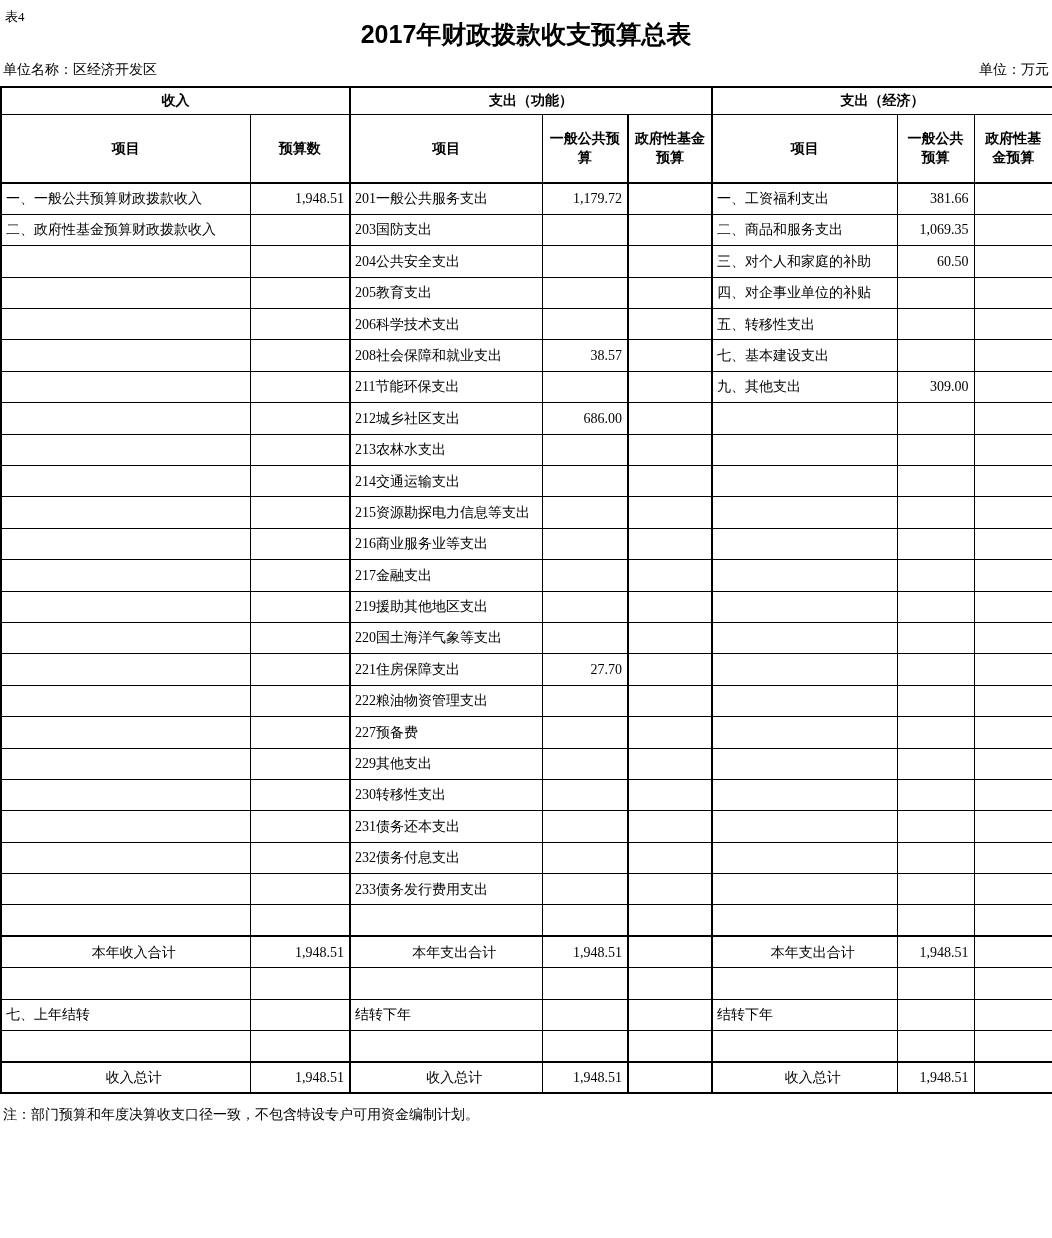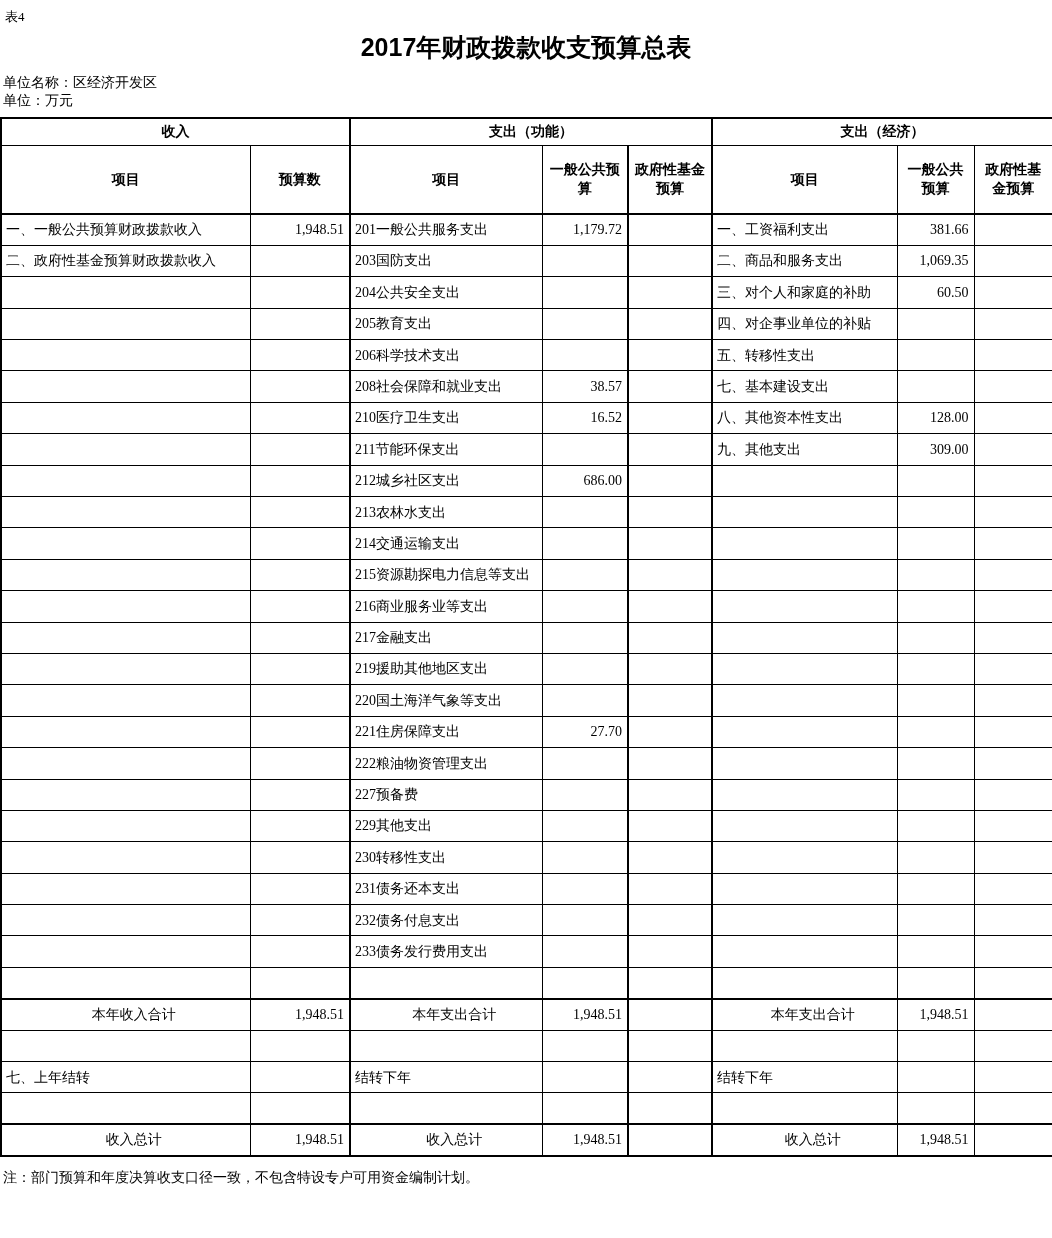--- a/index.html
+++ b/index.html
@@ -17,29 +17,29 @@
     position: absolute;
     top: 8px;
     left: 5px;
     font-size: 13px;
   }
   .title {
     text-align: center;
     font-size: 25px;
     font-weight: bold;
     font-family: "Liberation Sans", "DejaVu Sans", sans-serif;
-    padding-top: 32px;
+    padding-top: 19px;
     line-height: 1.2;
   }
   .meta-row {
     display: flex;
     justify-content: space-between;
+    align-items: flex-end;
     font-size: 14px;
     margin: 12px 3px 7px 3px;
-    flex-direction: column;
   }
   table.budget {
     border-collapse: collapse;
     table-layout: fixed;
     width: 1052px;
     border: 2px solid #000;
   }
   table.budget th, table.budget td {
     border: 1px solid #000;
     overflow: hidden;
@@ -177,30 +177,20 @@
         <td class="item">208社会保障和就业支出</td>
         <td class="num">38.57</td>
         <td class="num"></td>
         <td class="item">七、基本建设支出</td>
         <td class="num"></td>
         <td class="num"></td>
       </tr>
       <tr>
         <td class="item"></td>
         <td class="num"></td>
-        <td class="item">210医疗卫生支出</td>
-        <td class="num">16.52</td>
-        <td class="num"></td>
-        <td class="item">八、其他资本性支出</td>
-        <td class="num">128.00</td>
-        <td class="num"></td>
-      </tr>
-      <tr>
-        <td class="item"></td>
-        <td class="num"></td>
         <td class="item">211节能环保支出</td>
         <td class="num"></td>
         <td class="num"></td>
         <td class="item">九、其他支出</td>
         <td class="num">309.00</td>
         <td class="num"></td>
       </tr>
       <tr>
         <td class="item"></td>
         <td class="num"></td>

